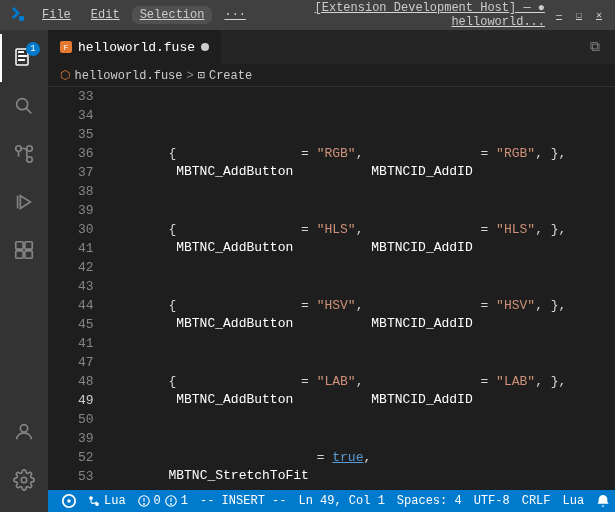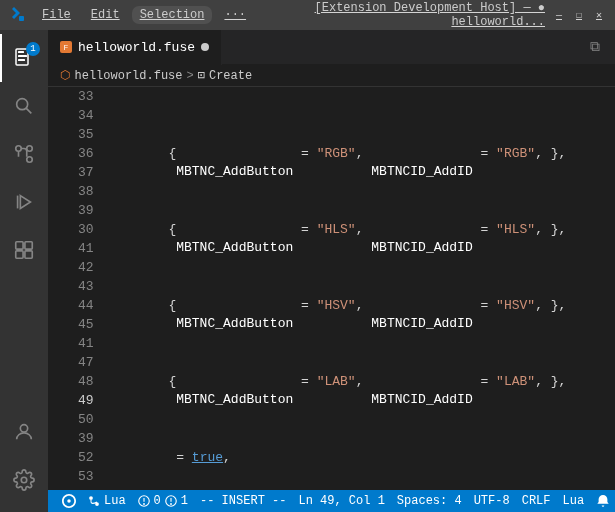--- a/index.html
+++ b/index.html
@@ -419,21 +419,21 @@
         
         <div class="code-line">
           <span class="punct">        {</span><span class="prop">MBTNC_AddButton</span><span class="op"> = </span><span class="str">"HSV"</span><span class="punct">, </span><span class="prop">MBTNCID_AddID</span><span class="op"> = </span><span class="str">"HSV"</span><span class="punct">, },</span>
         </div>
         
         <div class="code-line">
           <span class="punct">        {</span><span class="prop">MBTNC_AddButton</span><span class="op"> = </span><span class="str">"LAB"</span><span class="punct">, </span><span class="prop">MBTNCID_AddID</span><span class="op"> = </span><span class="str">"LAB"</span><span class="punct">, },</span>
         </div>
         
         <div class="code-line">
-          <span class="punct">        </span><span class="op"> = </span><span class="val-bool">true</span><span class="punct">,</span>
+          <span class="punct">        </span><span class="prop">MBTNC_StretchToFit</span><span class="op"> = </span><span class="val-bool">true</span><span class="punct">,</span>
         </div>
         
         
         
         
         
         
         
         
         

